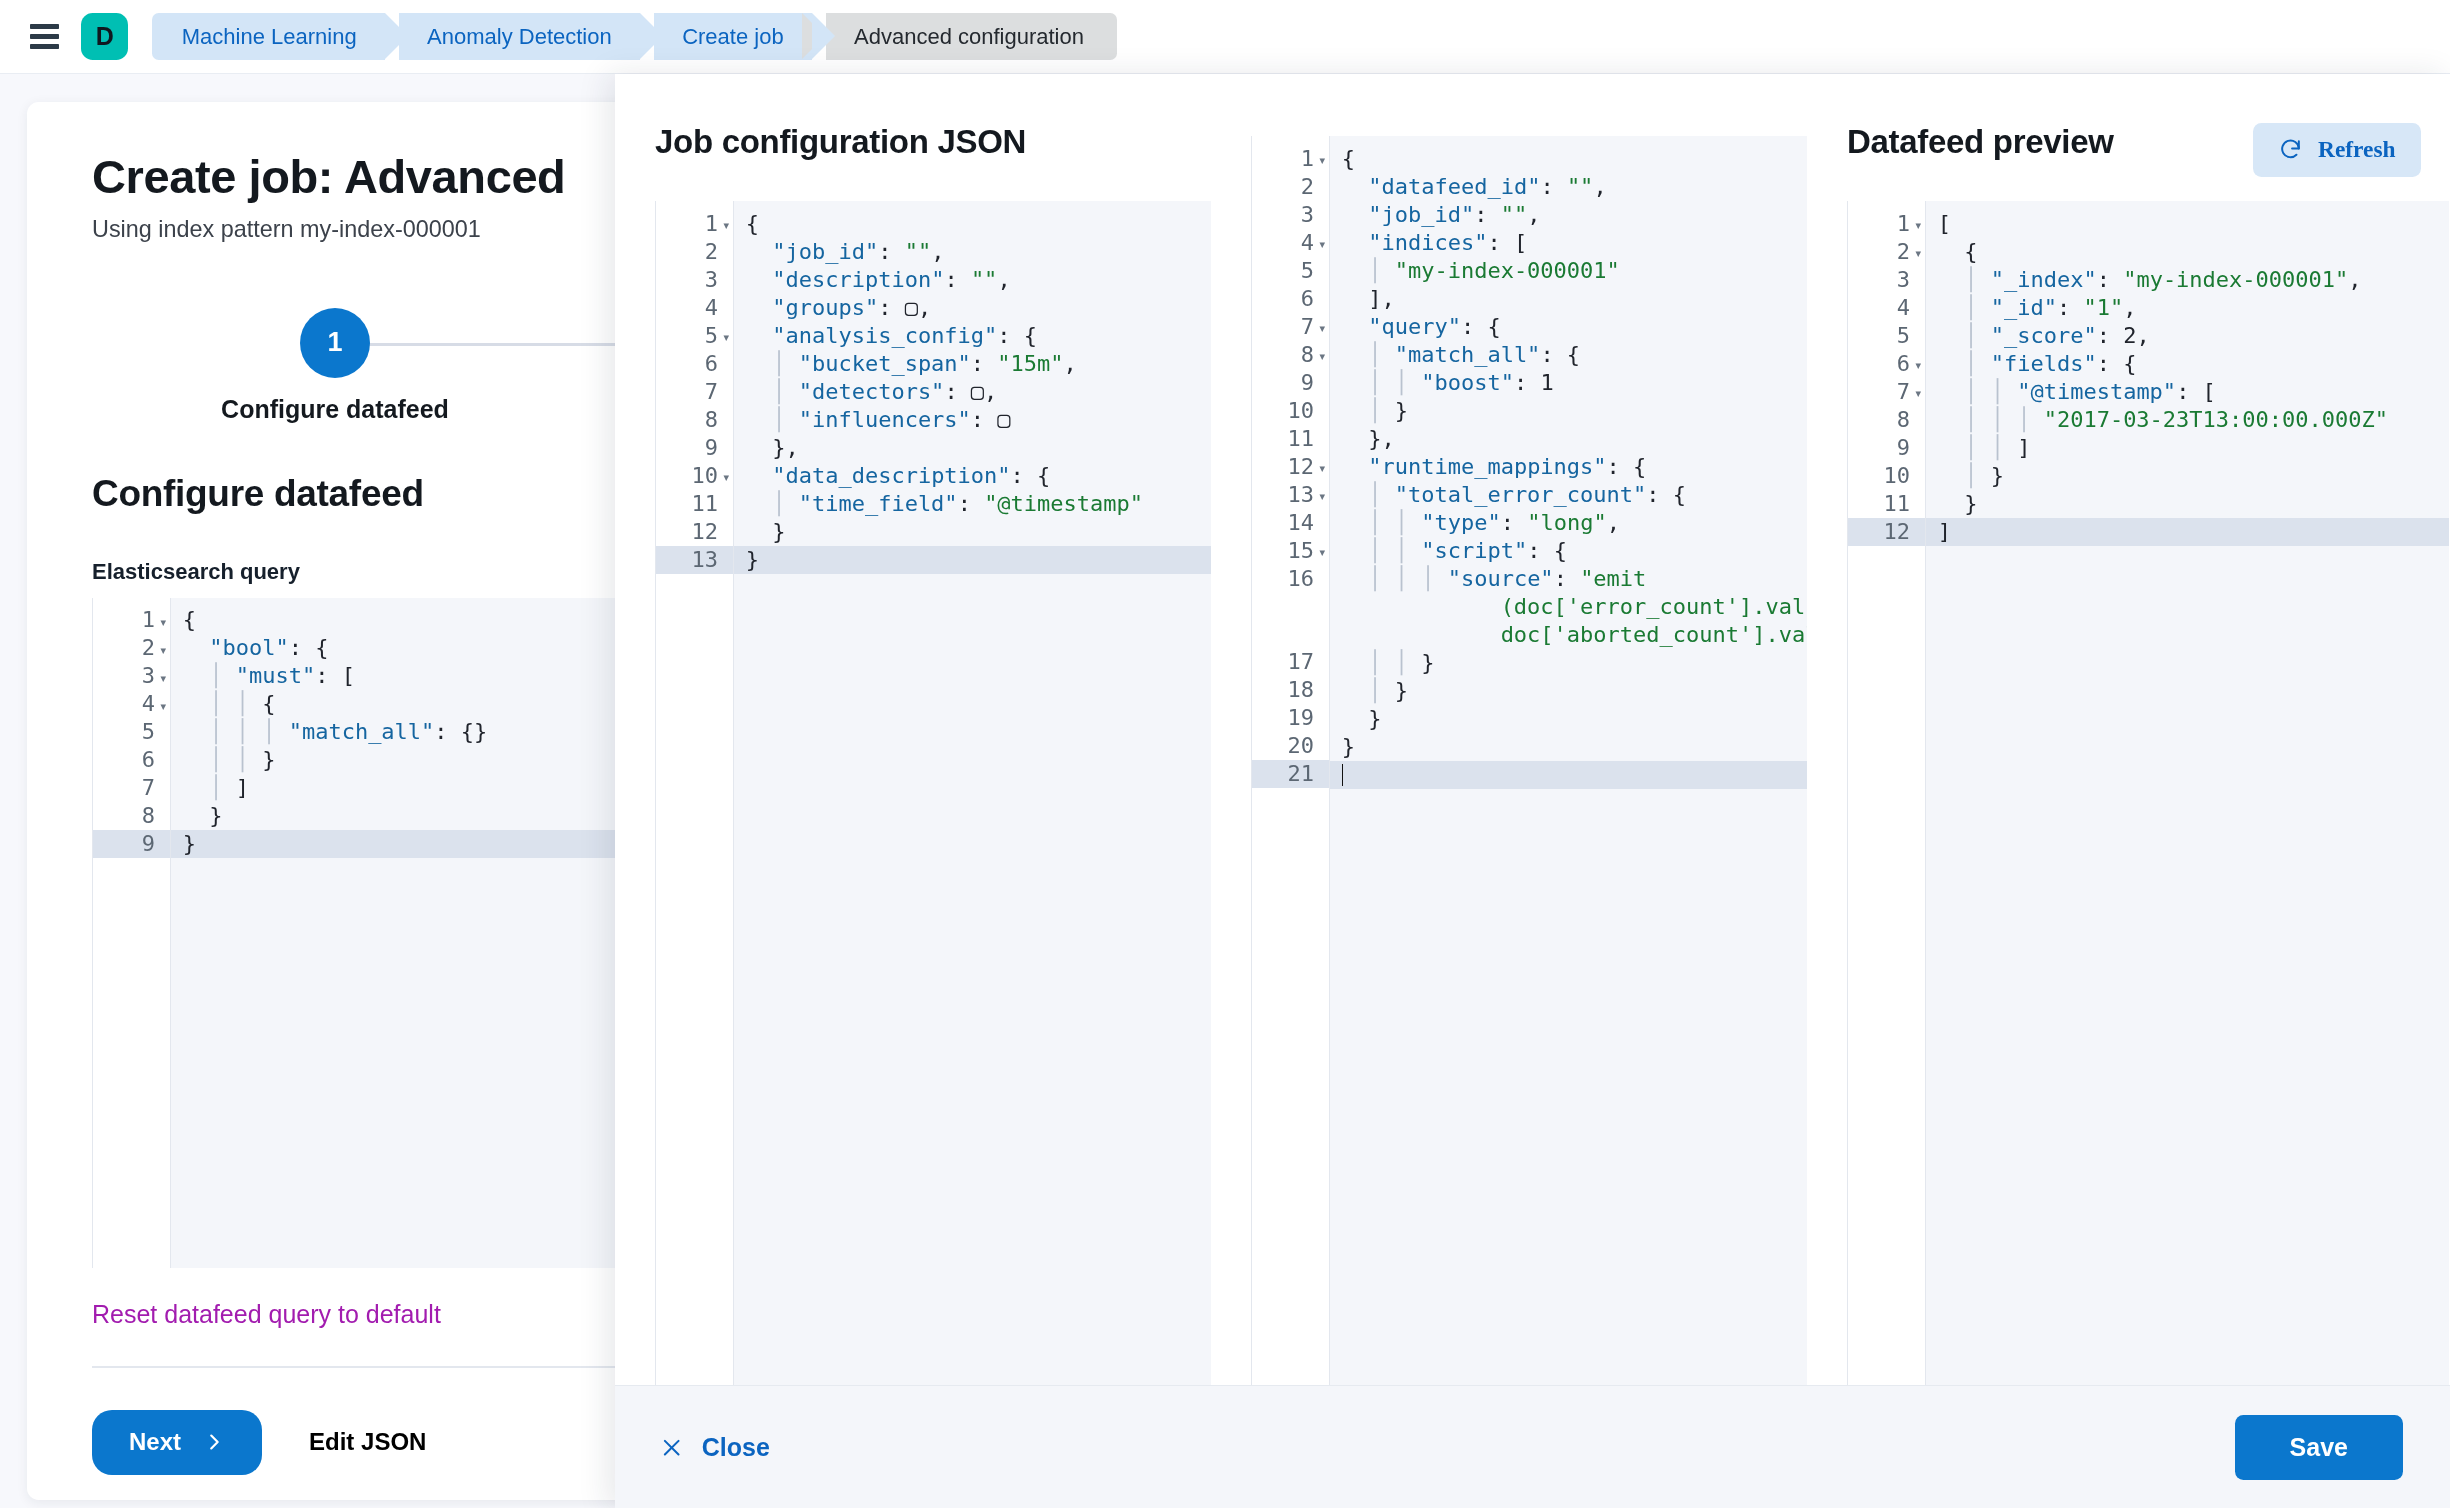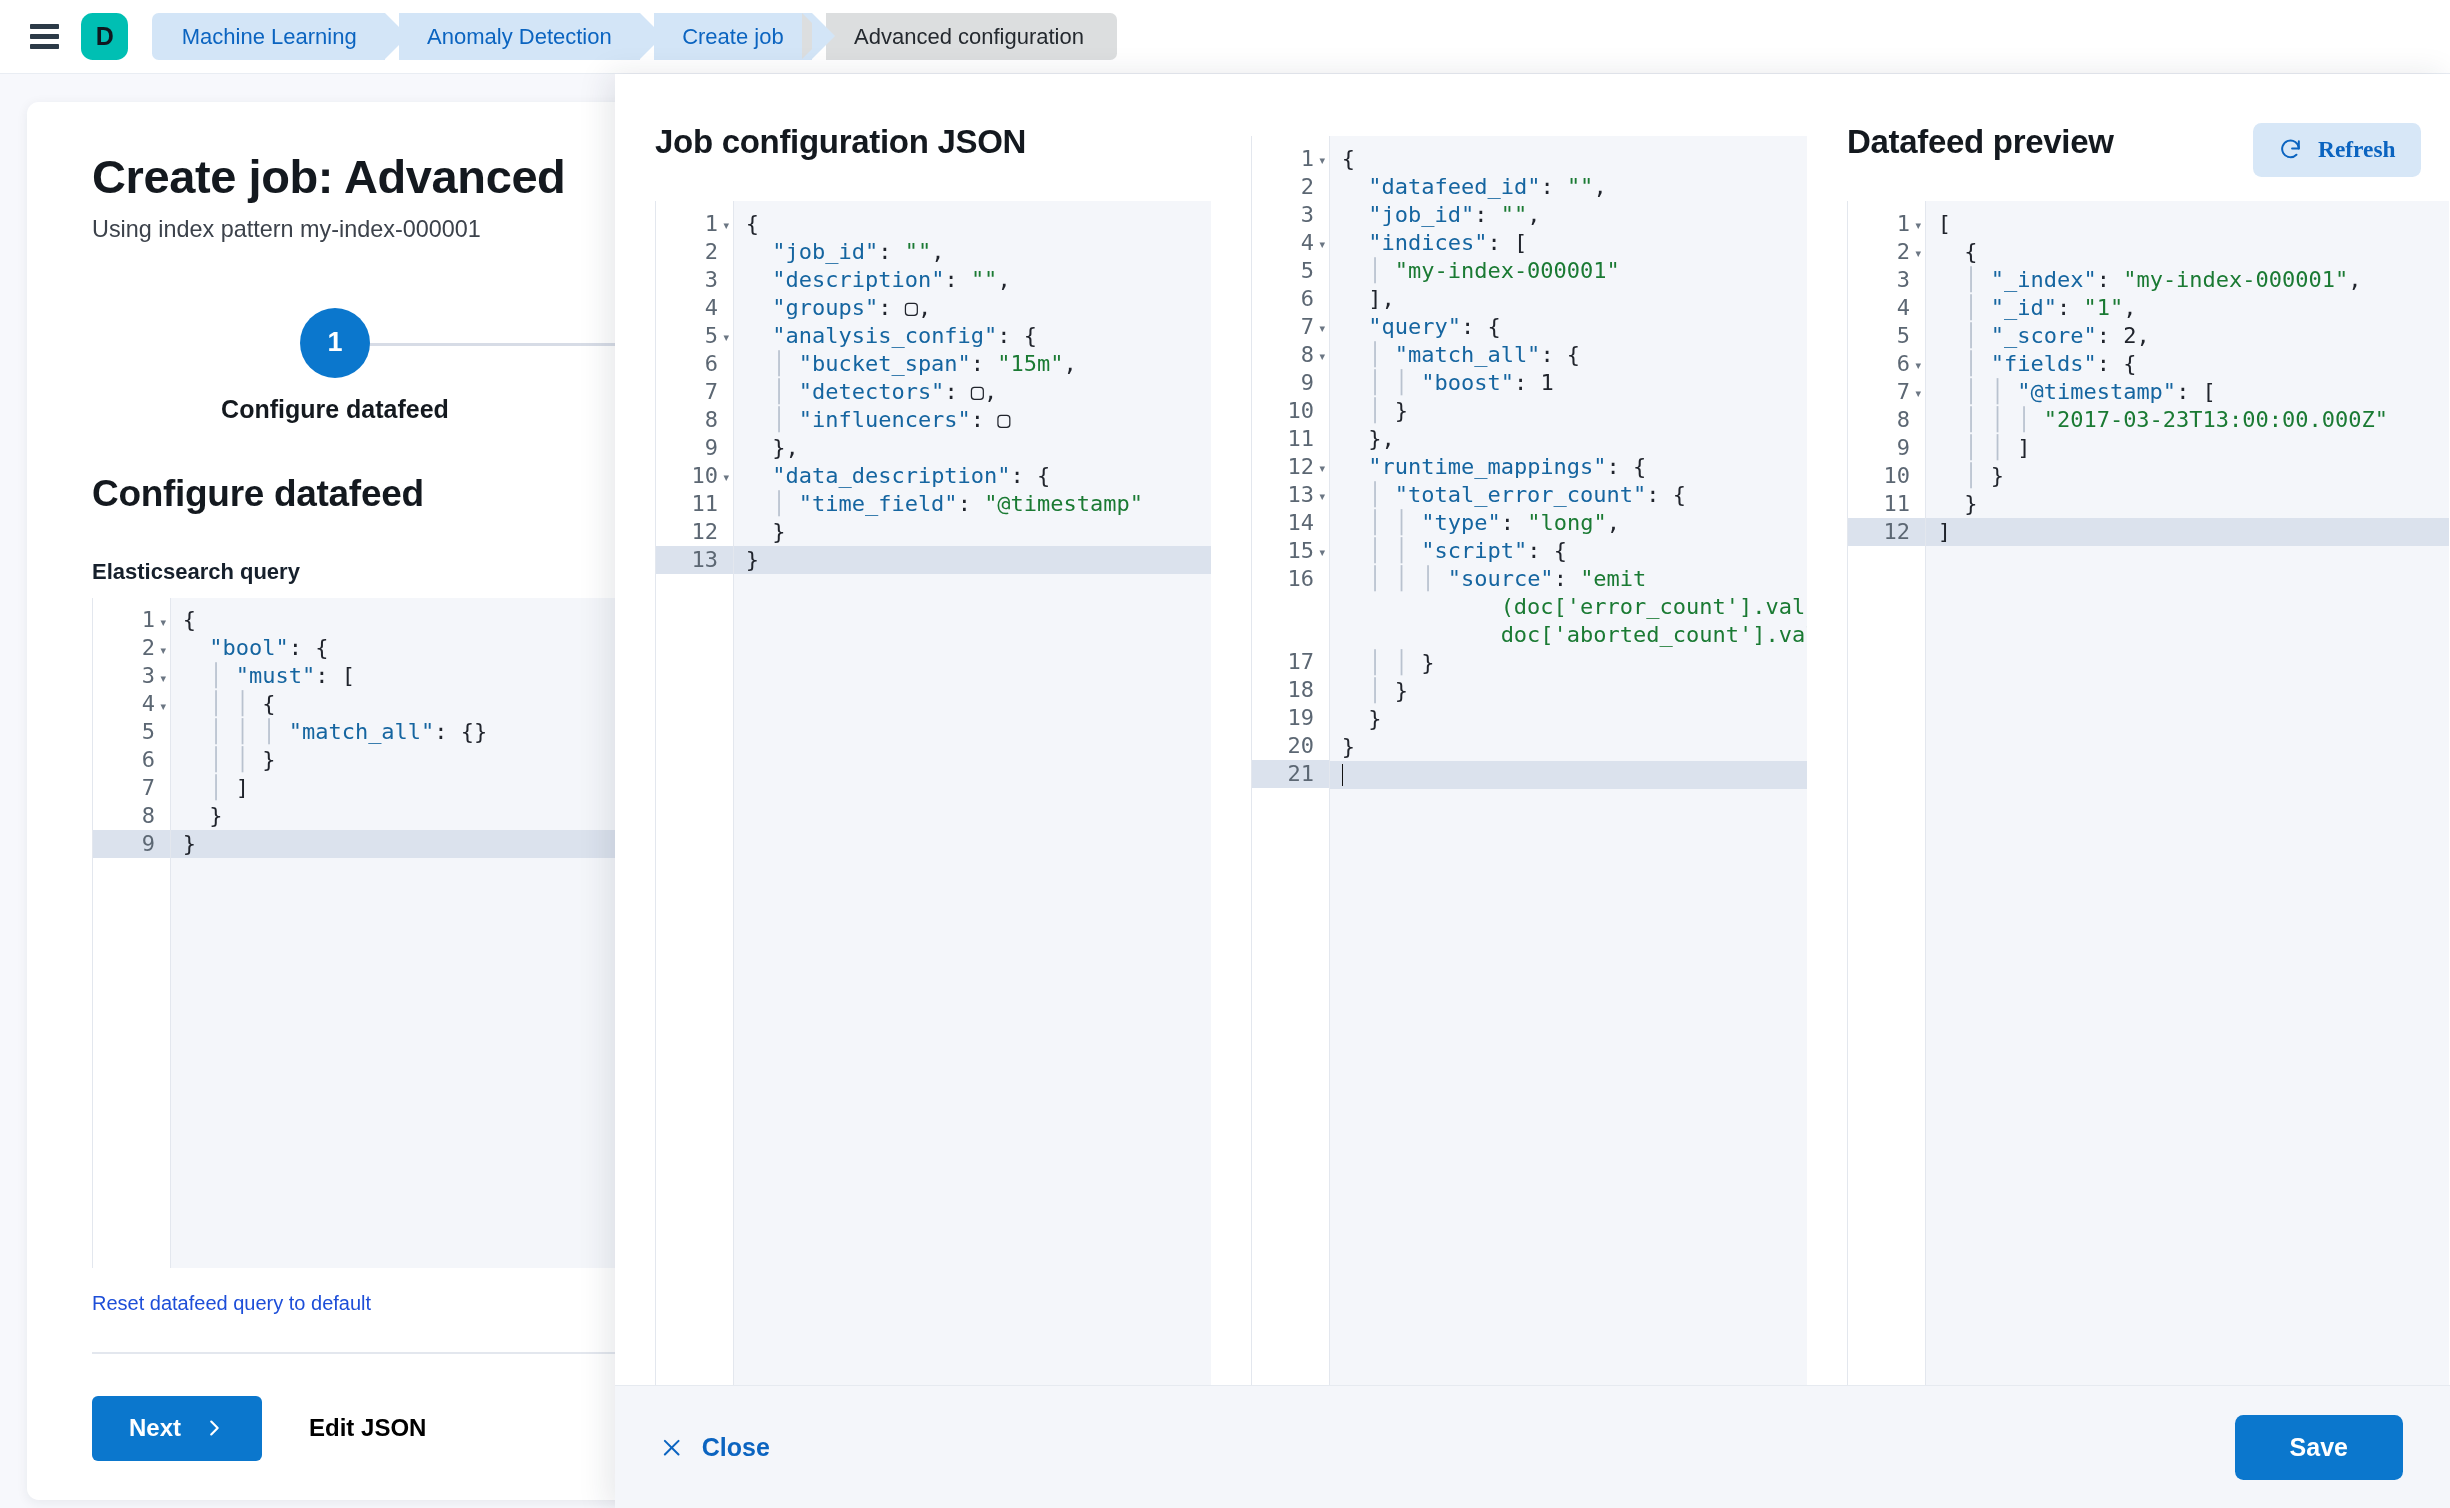--- a/index.html
+++ b/index.html
@@ -233,23 +233,23 @@
 
   
   .es-editor {
     margin-top: 13.4px;
     width: 1097px;
     height: 670px;
   }
   .es-editor .gutter { width: 77px; }
 
   .reset-link {
-    margin-top: 24px;
-    font-size: 20px;
-    color: #1d4ed8;
+    margin-top: 32px;
+    font-size: 25px;
+    color: #a21caf;
     cursor: pointer;
     display: inline-block;
   }
   .divider {
     margin-top: 37px;
     width: 1107px;
     height: 1.7px;
     background: #e3e7ee;
   }
   .actions-row {
@@ -257,21 +257,21 @@
     display: flex;
     align-items: center;
     gap: 47px;
   }
   .btn-next {
     background: #0b77cd;
     color: #fff;
     font-size: 24px;
     font-weight: bold;
     border: none;
-    border-radius: 6px;
+    border-radius: 20px;
     padding: 18.4px 37px;
     display: flex; align-items: center; gap: 22px;
     cursor: pointer;
     font-family: "Liberation Sans", sans-serif;
   }
   .btn-edit-json {
     font-size: 24px;
     font-weight: bold;
     color: #000000;
     cursor: pointer;

